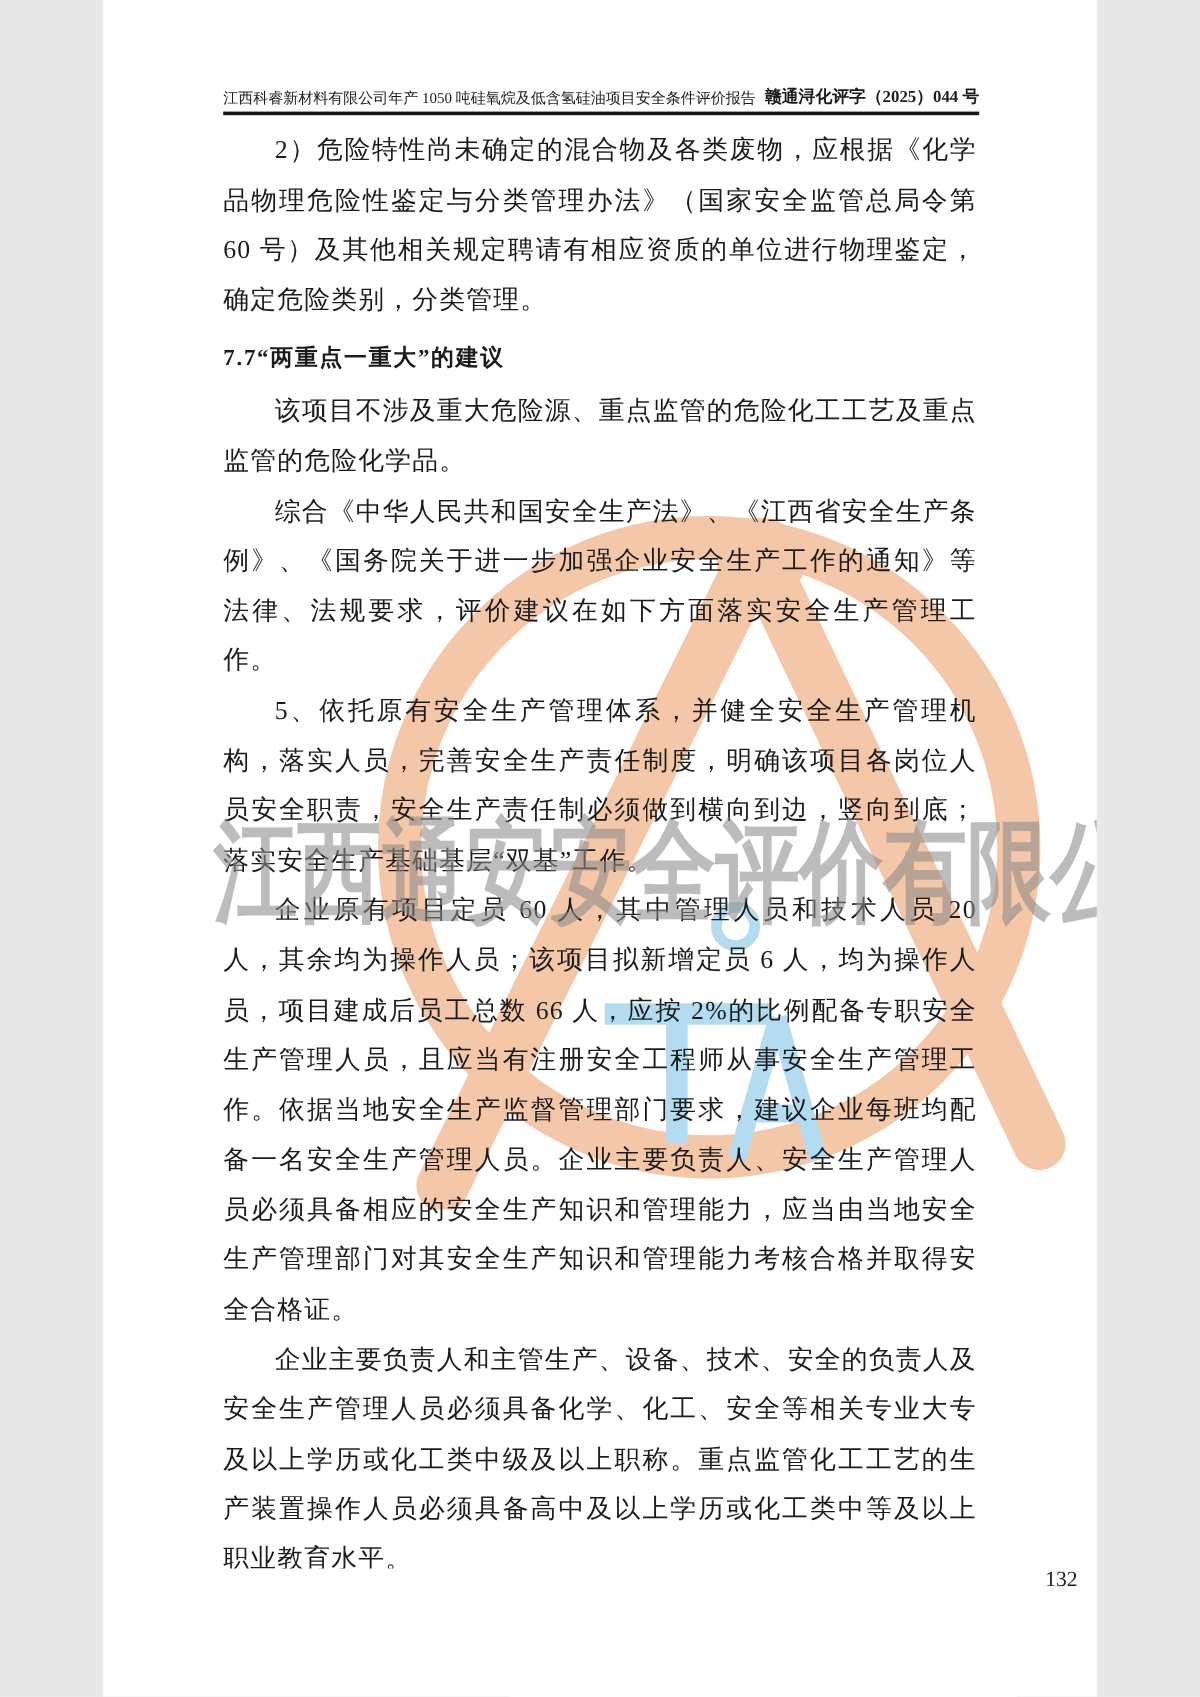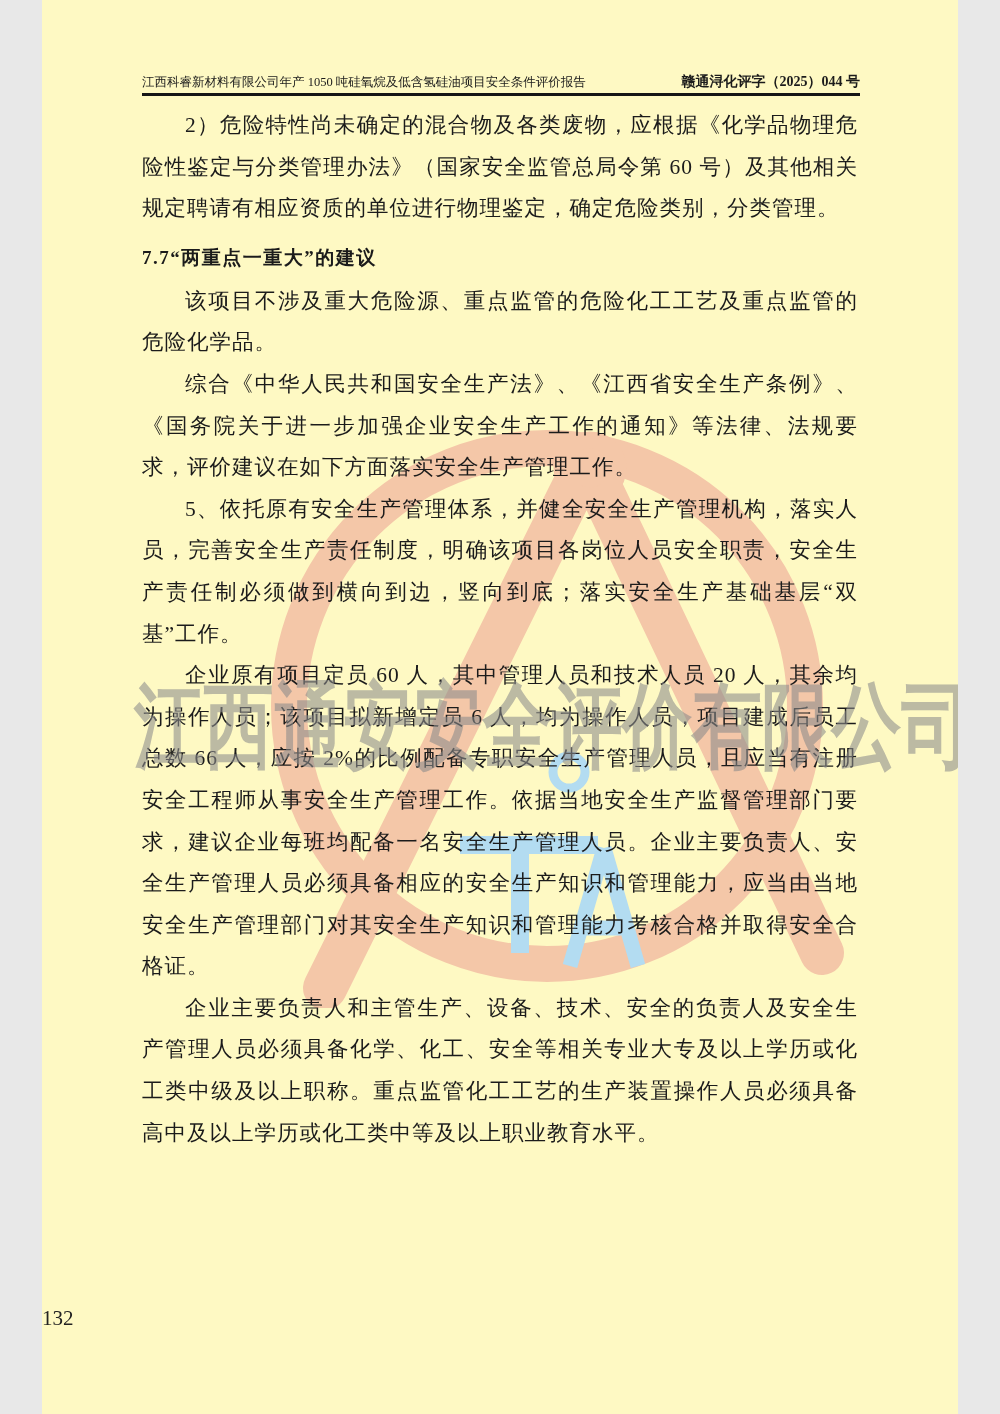--- a/index.html
+++ b/index.html
@@ -1,20 +1,20 @@
 <!DOCTYPE html>
 <html><head>
 <meta charset="utf-8">
 <style>
   html,body{margin:0;padding:0;background:#e8e8e8;}
   .page{
     position:relative;
-    width:916px;height:1414px;
+    width:828px;height:1414px;
     margin:0 auto;
-    background:#fef9c3;
+    background:#ffffff;
     overflow:hidden;
     font-family:"Liberation Serif","DejaVu Serif",serif;
     color:#1b1b1b;
   }
   
   .hdr{
     position:absolute;left:100px;right:98px;top:74px;
     display:flex;justify-content:space-between;align-items:flex-end;
     border-bottom:3px solid #161616;
     padding-bottom:3px;
@@ -53,21 +53,21 @@
     white-space:nowrap;
     color:rgba(140,140,140,0.58);
     transform:scaleX(0.75);
     transform-origin:0 0;
     z-index:3;pointer-events:none;
     letter-spacing:0;
   }
   
   .ftr{
     position:absolute;left:0;right:16px;top:1306px;
-    text-align:left;font-size:21px;color:#222;z-index:2;
+    text-align:right;font-size:18px;color:#222;z-index:2;
   }
 </style>
 </head>
 <body>
 
 <div class="page">
 
   <div class="logo-wrap">
     <svg width="600" height="600" viewBox="0 0 600 600">
       <circle cx="300" cy="298" r="258" fill="none" stroke-width="36" stroke="#f4c7a8"></circle>

